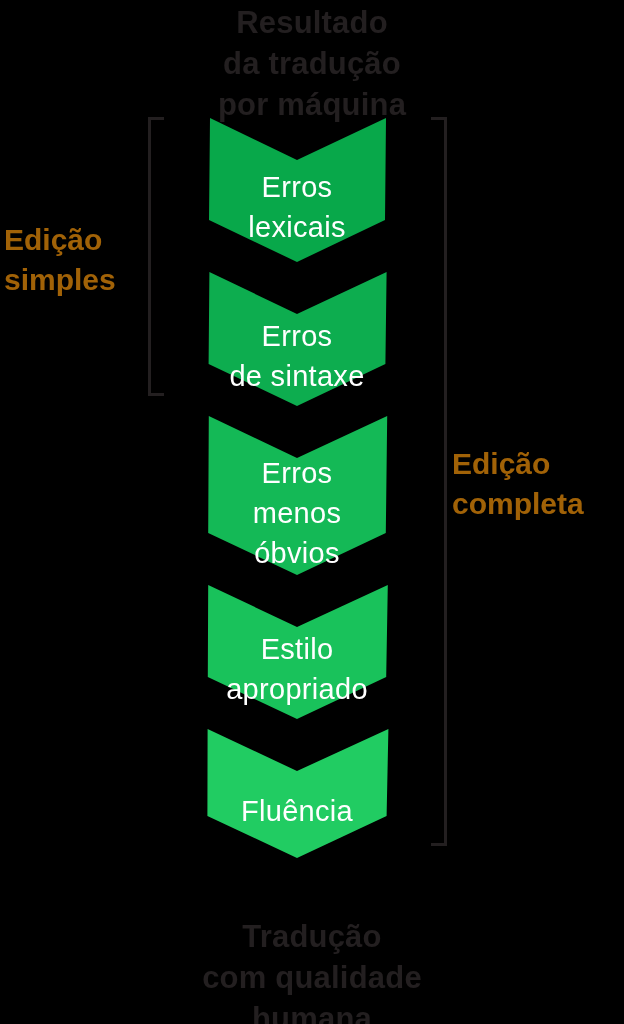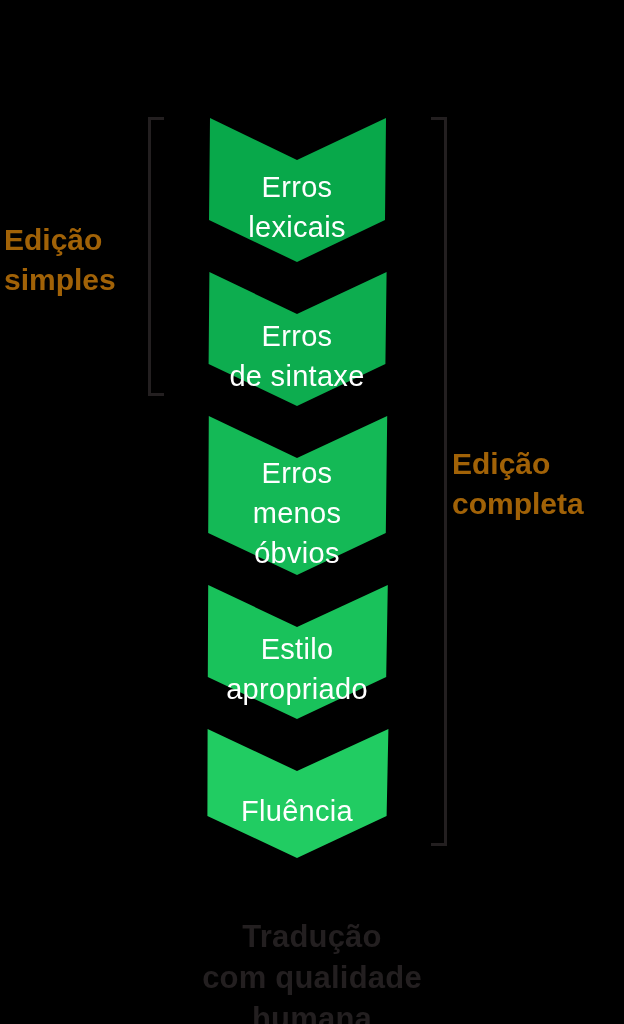--- a/index.html
+++ b/index.html
@@ -128,20 +128,23 @@
     font-weight: 400;
     text-anchor: middle;
     letter-spacing: 0.3px;
   }
 </style>
 </head>
 <body>
 
 <div class="stage">
 
+  <div class="caption" id="top-caption">Resultado
+da tradução
+por máquina</div>
 
   <div class="bracket" id="bracket-left">
     <div class="vline"></div>
     <div class="tick t-top"></div>
     <div class="tick t-bottom"></div>
   </div>
 
   <div class="side-caption" id="left-caption">Edição
 simples</div>
 

